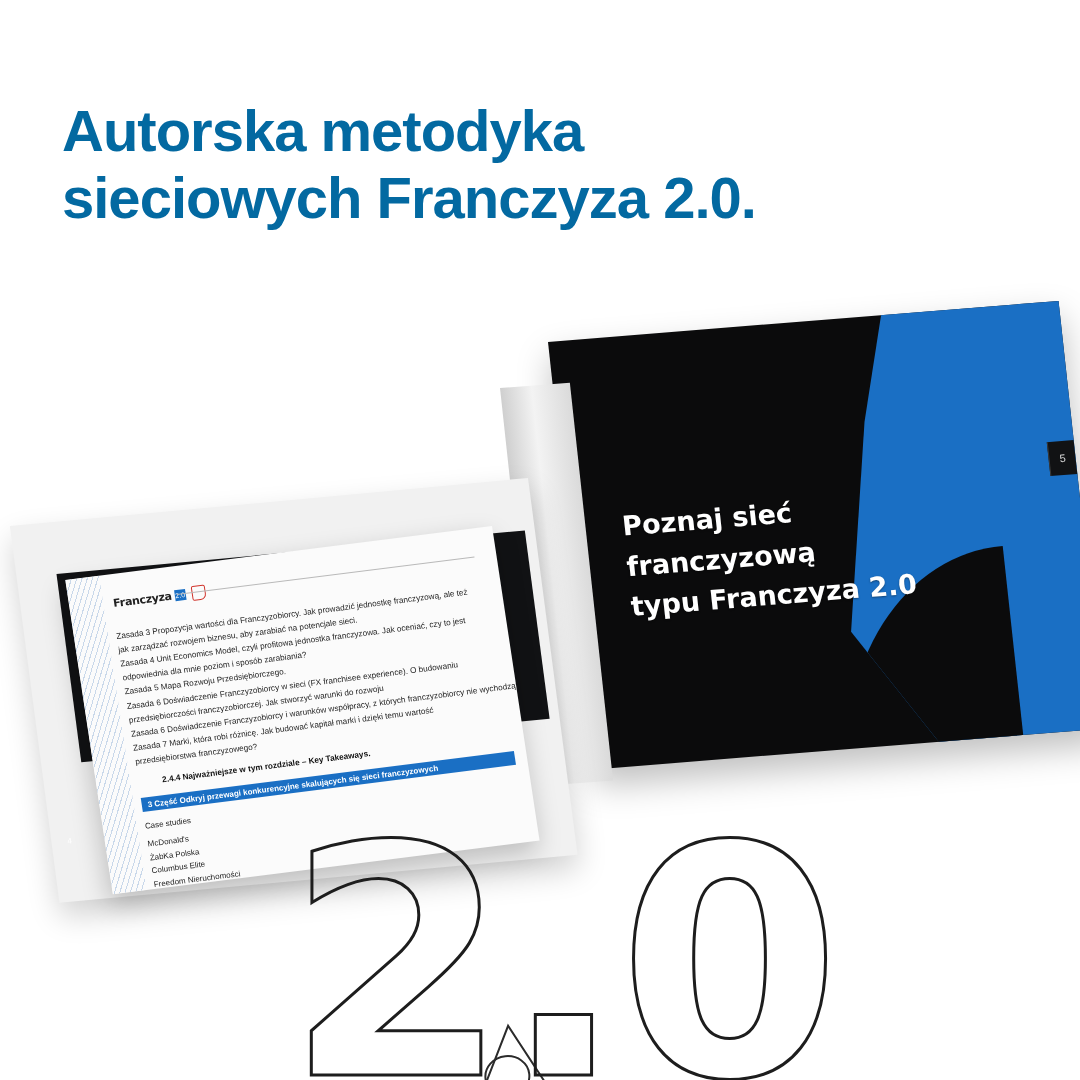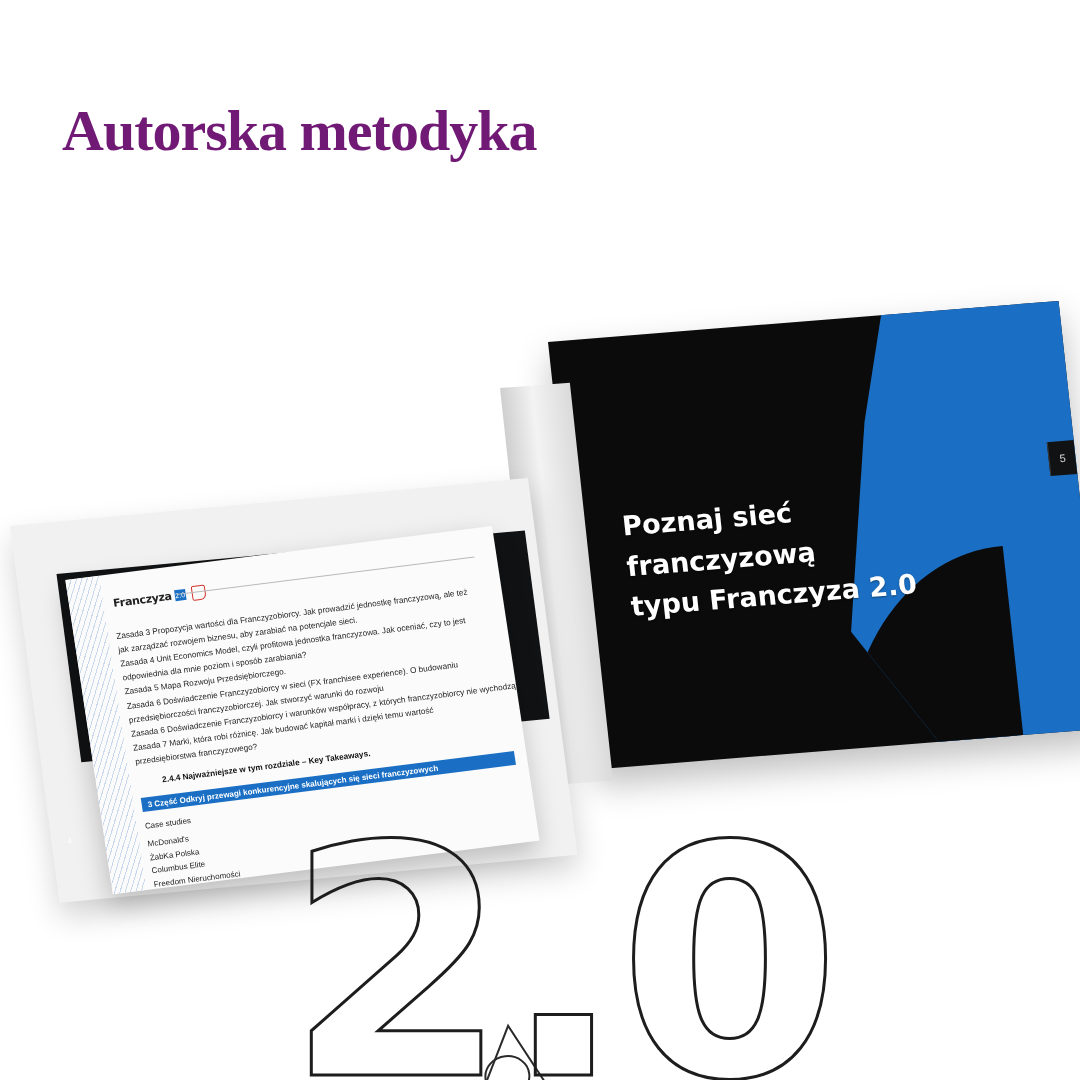--- a/index.html
+++ b/index.html
@@ -14,26 +14,26 @@
     font-family: "Liberation Sans", sans-serif;
     position: relative;
   }
 
   
   .headline {
     position: absolute;
     left: 62px;
     top: 98px;
     width: 960px;
-    font-family: Liberation Serif, serif;
+    font-family: Liberation Sans, sans-serif;
     font-weight: bold;
     font-size: 58px;
     line-height: 1.15;
     letter-spacing: -1px;
-    color: #701a75;
+    color: #0369a1;
   }
   .headline div { white-space: nowrap; }
 
   
   .watermark {
     position: absolute;
     left: 286px;
     top: 812px;
     font-family: "DejaVu Sans", sans-serif;
     font-weight: bold;
@@ -265,20 +265,21 @@
     width: 92px;
     height: 86px;
     transform: rotate(-6deg);
   }
 </style>
 </head>
 <body>
 
 <div class="headline">
   <div>Autorska metodyka</div>
+  <div>sieciowych Franczyza 2.0.</div>
 </div>
 
 <div class="booklet">
 
   <div class="page-right">
     <div class="blue-shape"></div>
     <div class="dark-title">
       <div>Poznaj sieć franczyzową</div>
       <div>typu Franczyza 2.0</div>
     </div>

